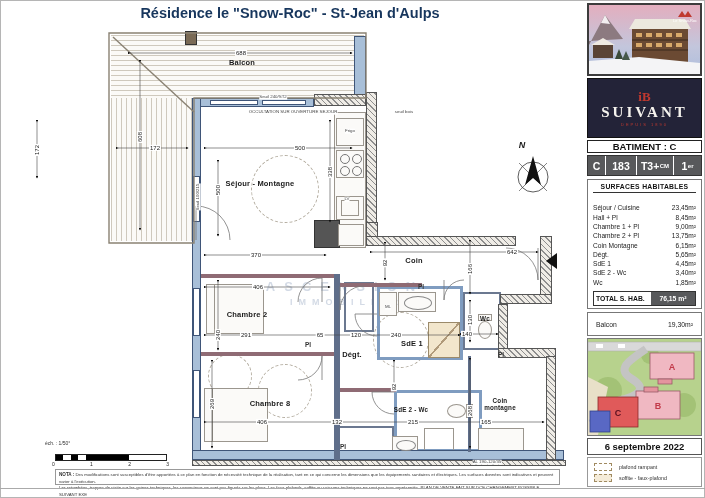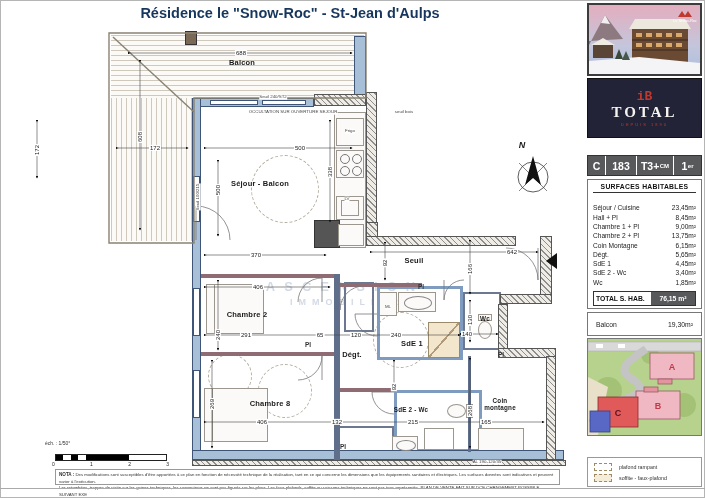--- a/index.html
+++ b/index.html
@@ -46,21 +46,21 @@
   .scale-bar{position:absolute;left:55px;top:454px;width:110px;height:5px;border:1px solid #222;box-sizing:content-box;
      background:linear-gradient(90deg,#000 0 7px,#fff 7px 15px,#000 15px 22px,#fff 22px 30px,#000 30px 37px,#000 37px 73px,#fff 73px 110px);}
   .scale-ticks{position:absolute;left:52px;top:461px;width:117px;display:flex;justify-content:space-between;
      font-size:5px;color:#222;}
   .bottom-line{position:absolute;left:0;top:488px;width:705px;border-top:1px solid #aaa;}
   
   .sb{position:absolute;box-sizing:border-box;}
   #photo{left:587px;top:3px;width:115px;height:73px;border:2px solid #3c3c3c;background:#c9cede;}
   #logo{left:587px;top:78px;width:115px;height:60px;background:#232338;border:1px solid #111;
         display:flex;flex-direction:column;align-items:center;justify-content:center;}
-  #logo .mono{font-family:Liberation Mono, monospace;font-weight:bold;color:#c0392f;font-size:13px;line-height:1;text-align:center;}
+  #logo .mono{font-family:Liberation Serif, serif;font-weight:bold;color:#c0392f;font-size:13px;line-height:1;text-align:center;}
   #logo .name{font-family:"Liberation Serif",serif;font-weight:bold;color:#f5f3ee;font-size:15px;
               letter-spacing:3px;line-height:1.2;}
   #logo .tag{color:#c0392f;font-size:4px;letter-spacing:2px;margin-top:1px;}
   #batiment{left:587px;top:140px;width:115px;height:13px;background:#fff;border:1px solid #222;
             text-align:center;font-weight:bold;font-size:9.5px;line-height:12px;color:#111;}
   #unitrow{left:587px;top:155px;width:115px;height:21px;background:#fff;border:1px solid #333;
            display:flex;gap:1px;padding:0;}
   .ucell{background:#58595b;color:#fff;font-weight:bold;font-size:10.5px;display:flex;
          align-items:center;justify-content:center;}
   .ucell sup{font-size:6px;margin-left:.5px;}
@@ -215,22 +215,22 @@
       <line x1="547" y1="163" x2="519" y2="191" stroke="#333" stroke-width="0.6"></line>
       <polygon points="533,156 541,185 533,178 525,185" fill="#111"></polygon>
     </g>
   </svg>
 
   <div class="watermark" style="left:345px;top:286px;font-size:13px;">ASCENSION</div>
   <div class="watermark" style="left:347px;top:302px;font-size:9px;letter-spacing:6px;">IMMOBILIER</div>
 
   <div id="labels" class="abs" style="left:0;top:0;width:705px;height:498px;">
       <span class="lbl room" style="left: 242px; top: 63px;">Balcon</span>
-      <span class="lbl room" style="left: 260px; top: 184px;">Séjour - Balcon</span>
-      <span class="lbl room" style="left: 414px; top: 261px;">Seuil</span>
+      <span class="lbl room" style="left: 260px; top: 184px;">Séjour - Montagne</span>
+      <span class="lbl room" style="left: 414px; top: 261px;">Coin</span>
       <span class="lbl room" style="left: 247px; top: 315px;">Chambre 2</span>
       <span class="lbl room" style="left: 352px; top: 355px;">Dégt.</span>
       <span class="lbl room" style="left: 412px; top: 344px;">SdE 1</span>
       <span class="lbl room sm" style="left: 485px; top: 319px;">Wc</span>
       <span class="lbl room" style="left: 270px; top: 404px;">Chambre 8</span>
       <span class="lbl room sm" style="left: 411px; top: 410px;">SdE 2 - Wc</span>
       <span class="lbl room sm" style="left: 500px; top: 405px;">Coin
 montagne</span>
       <span class="lbl dim" style="left: 241px; top: 53px;">688</span>
       <span class="lbl dim r" style="left: 140px; top: 137px;">608</span>
@@ -322,24 +322,25 @@
       <polygon points="30,44 34,54 26,54" fill="#3a4a3a"></polygon>
       <polygon points="37,46 41,55 33,55" fill="#46584a"></polygon>
       <polygon points="93,6 97,12 89,12" fill="#c0392f"></polygon>
       <polygon points="99,6 103,12 95,12" fill="#c0392f"></polygon>
       <text x="96" y="17" text-anchor="middle" font-size="4" fill="#fff" font-family="Liberation Sans,sans-serif">Le Snow-Roc</text>
     </svg>
   </div>
 
   <div class="sb" id="logo">
     <div class="mono">iB</div>
-    <div class="name">TOTAL</div>
+    <div class="name">SUIVANT</div>
     <div class="tag">DEPUIS 1890</div>
   </div>
 
+  <div class="sb" id="batiment">BATIMENT : C</div>
 
   <div class="sb" id="unitrow">
       <div class="ucell">C</div>
       <div class="ucell">183</div>
       <div class="ucell">T3+<sup>CM</sup></div>
       <div class="ucell">1<sup>er</sup></div>
     </div>
 
   <div class="sb" id="surfpanel">
     <div class="shead">SURFACES HABITABLES</div>
@@ -413,20 +414,21 @@
         <rect x="56" y="48" width="14" height="5" fill="#e4949e"></rect>
       </g>
       <rect x="10" y="58" width="40" height="30" fill="#e05a5a" stroke="#8a2a2a" stroke-width="0.8"></rect>
       <rect x="2" y="72" width="20" height="21" fill="#5968c4" stroke="#31418a" stroke-width="0.8"></rect>
       <text x="84" y="31" text-anchor="middle" font-size="9" font-weight="bold" fill="#c23a4a" font-family="Liberation Sans,sans-serif">A</text>
       <text x="70" y="70" text-anchor="middle" font-size="9" font-weight="bold" fill="#c23a4a" font-family="Liberation Sans,sans-serif">B</text>
       <text x="30" y="77" text-anchor="middle" font-size="9" font-weight="bold" fill="#5a1020" font-family="Liberation Sans,sans-serif">C</text>
     </svg>
   </div>
 
+  <div class="sb" id="datebox">6 septembre 2022</div>
 
   <div class="sb" id="legendbox">
       <div class="lgrow">
         <span class="lgbox lg0"></span>
         <span class="lglbl">plafond rampant</span>
       </div>
       <div class="lgrow">
         <span class="lgbox lg1"></span>
         <span class="lglbl">soffite - faux-plafond</span>
       </div>

